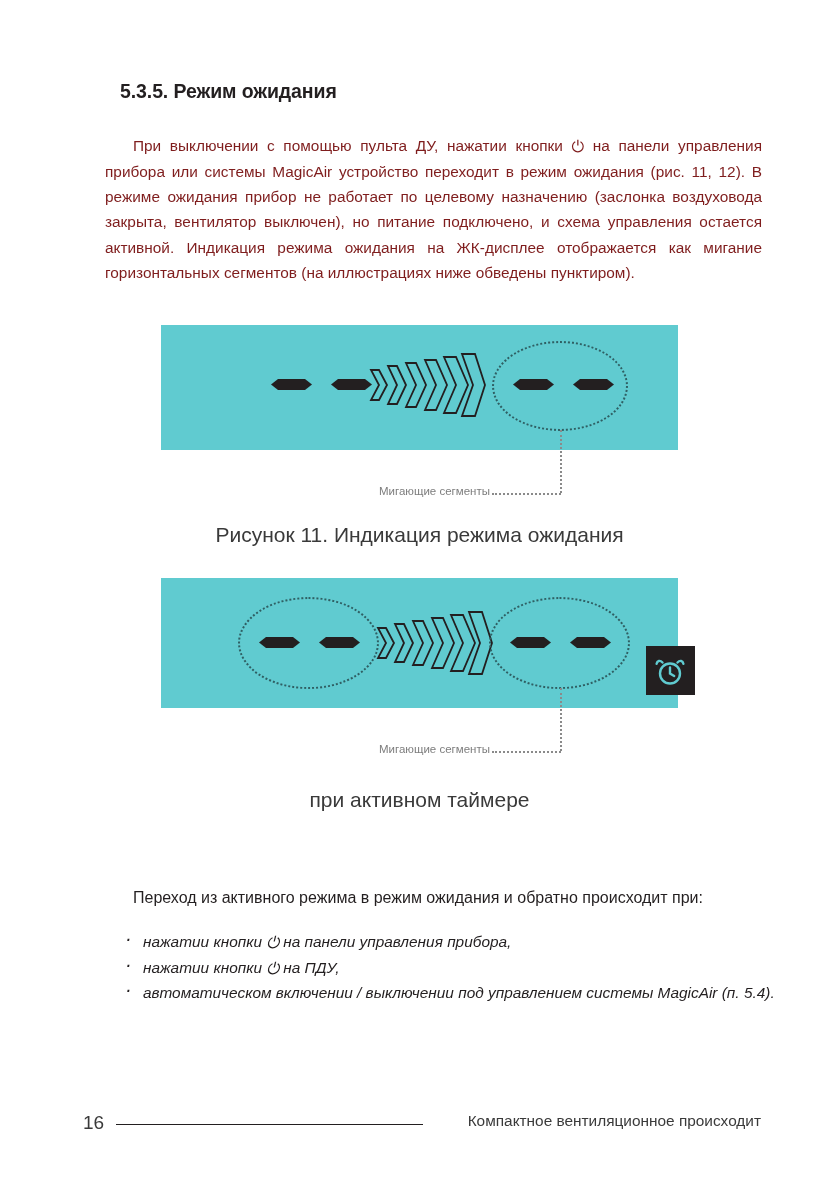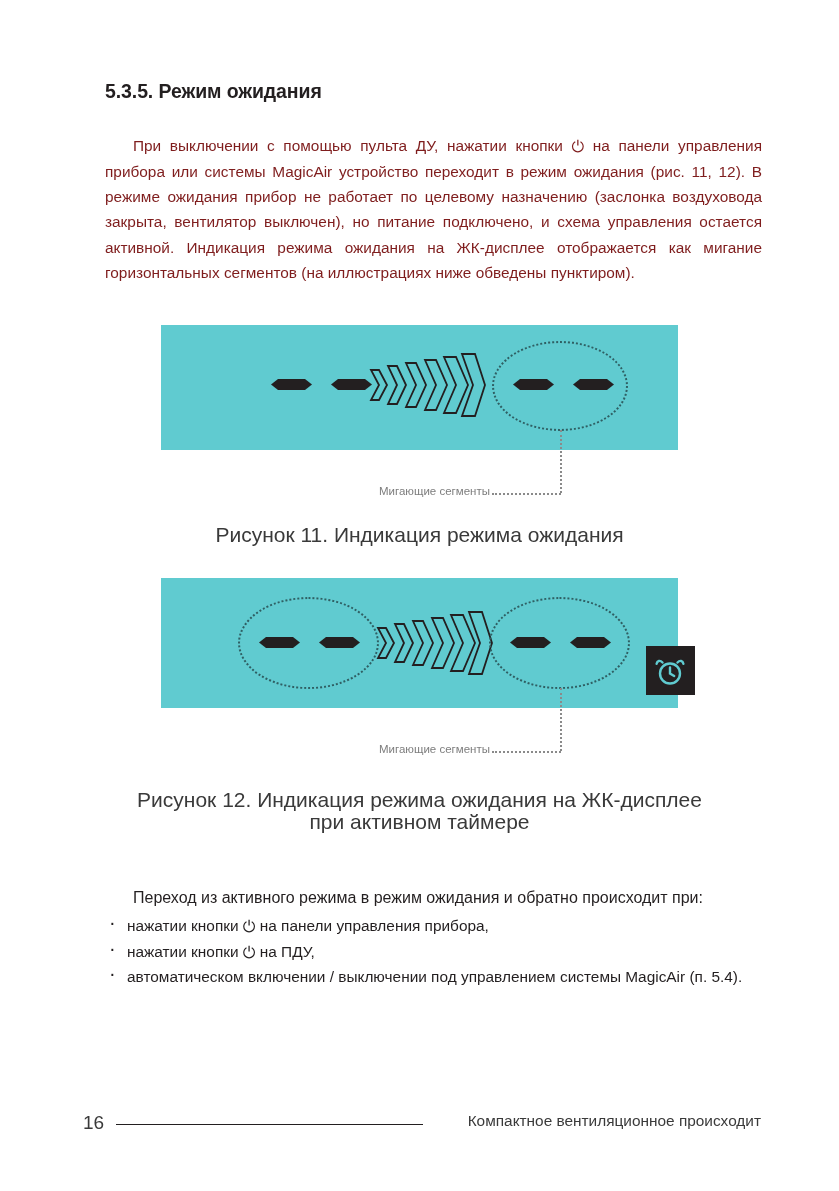--- a/index.html
+++ b/index.html
@@ -19,21 +19,21 @@
     position: absolute;
     inset: 0;
     width: 839px;
     height: 1191px;
     overflow: hidden;
   }
 
   
   .section-heading {
     position: absolute;
-    left: 105px;
+    left: 120px;
     top: 80px;
     font-size: 19.5px;
     font-weight: bold;
     letter-spacing: -0.1px;
     color: #231f20;
   }
 
   
   .intro-paragraph {
     position: absolute;
@@ -131,26 +131,27 @@
     font-size: 16px;
     line-height: 25px;
     text-indent: 28px;
     color: #231f20;
   }
   .bullet-list {
     position: absolute;
     left: 105px;
     top: 913px;
     width: 660px;
-    margin: 0;
+    margin: 16px;
     padding: 0;
     list-style: none;
     font-size: 15.4px;
     line-height: 25.5px;
     color: #231f20;
+    font-style: italic;
   }
   .bullet-list li {
     position: relative;
     padding-left: 22px;
   }
   .bullet-list li::before {
     content: "\00b7";
     position: absolute;
     left: 4px;
     top: -3px;
@@ -264,21 +265,20 @@
           <path d="M16 13.5 L16 19.5 L20.2 22"></path>
         </g>
       </svg>
     </div>
 
     <div class="leader-line" style="left:560px; top:688px; height:63px;"></div>
     <div class="leader-horiz" style="left:492px; top:751px; width:69px;"></div>
     <div class="leader-label" style="left:379px; top:743px;">Мигающие сегменты</div>
 
     <div class="fig-caption" style="top:789px;">
-      <div>Рисунок 12. Индикация режима ожидания на ЖК-дисплее</div>
       <div>при активном таймере</div>
     </div>
   </div>
 
   <div class="lead-line">Переход из активного режима в режим ожидания и обратно происходит при:</div>
 
   <ul class="bullet-list">
     <li>
       <span>нажатии кнопки </span><span class="pwr">⏻</span><span> на панели управления прибора,</span>
     </li>

